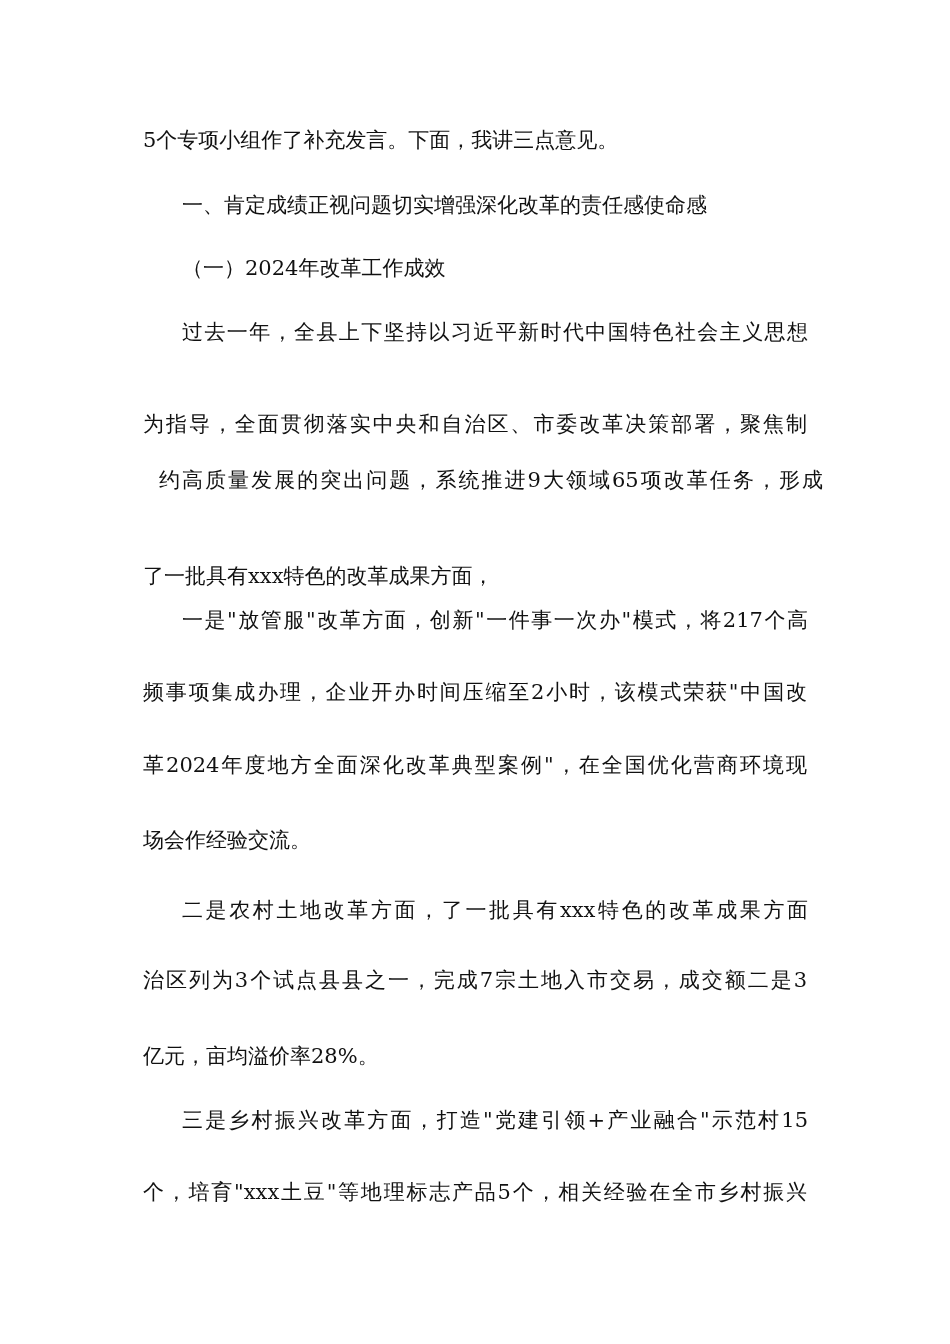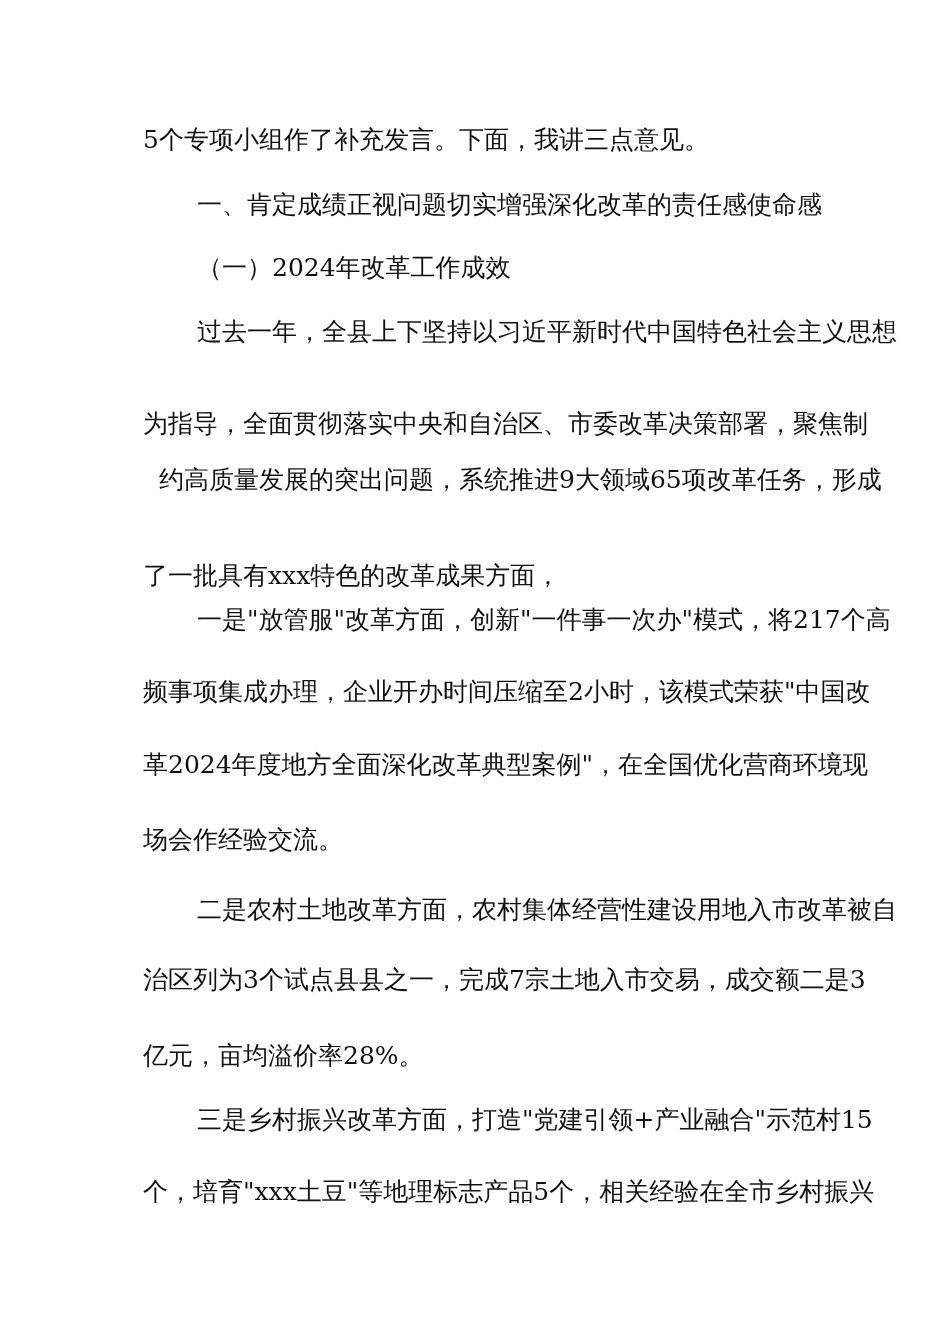--- a/index.html
+++ b/index.html
@@ -1,35 +1,35 @@
 <!DOCTYPE html>
 <html><head>
   <meta charset="utf-8">
   <style>
     html, body { margin:0; padding:0; background:#ffffff; }
     body { width:950px; height:1344px; position:relative; overflow:hidden;
            font-family:"DejaVu Serif", "Liberation Serif", serif; color:#111; }
-    .line { position:absolute; left:143px; width:664px; font-size:25px; line-height:24px;
+    .line { position:absolute; left:143px; width:664px; font-size:21px; line-height:24px;
             white-space:nowrap; }
     .j { text-align:justify; text-align-last:justify; }
-    .indent { left:197px; width:626px; }
+    .indent { left:182px; width:626px; }
   </style>
 </head>
 <body>
 
 <div id="page">
     <div class="line" style="top: 128px;">5个专项小组作了补充发言。下面，我讲三点意见。</div>
     <div class="line indent" style="top: 193px;">一、肯定成绩正视问题切实增强深化改革的责任感使命感</div>
     <div class="line indent" style="top: 256px;">（一）2024年改革工作成效</div>
     <div class="line indent j" style="top: 320px;">过去一年，全县上下坚持以习近平新时代中国特色社会主义思想</div>
     <div class="line j" style="top: 412px;">为指导，全面贯彻落实中央和自治区、市委改革决策部署，聚焦制</div>
     <div class="line j" style="top: 468px; margin-left: 16px;">约高质量发展的突出问题，系统推进9大领域65项改革任务，形成</div>
     <div class="line" style="top: 564px;">了一批具有xxx特色的改革成果方面，</div>
     <div class="line indent j" style="top: 608px;">一是"放管服"改革方面，创新"一件事一次办"模式，将217个高</div>
     <div class="line j" style="top: 680px;">频事项集成办理，企业开办时间压缩至2小时，该模式荣获"中国改</div>
     <div class="line j" style="top: 753px;">革2024年度地方全面深化改革典型案例"，在全国优化营商环境现</div>
     <div class="line" style="top: 828px;">场会作经验交流。</div>
-    <div class="line indent j" style="top: 898px;">二是农村土地改革方面，农村集体经营性建设用地入市改革被自</div>
+    <div class="line indent j" style="top: 898px;">二是农村土地改革方面，了一批具有xxx特色的改革成果方面</div>
     <div class="line j" style="top: 968px;">治区列为3个试点县县之一，完成7宗土地入市交易，成交额二是3</div>
     <div class="line" style="top: 1044px;">亿元，亩均溢价率28%。</div>
     <div class="line indent j" style="top: 1108px;">三是乡村振兴改革方面，打造"党建引领+产业融合"示范村15</div>
     <div class="line j" style="top: 1180px;">个，培育"xxx土豆"等地理标志产品5个，相关经验在全市乡村振兴</div>
   </div>
 
 </body></html>

